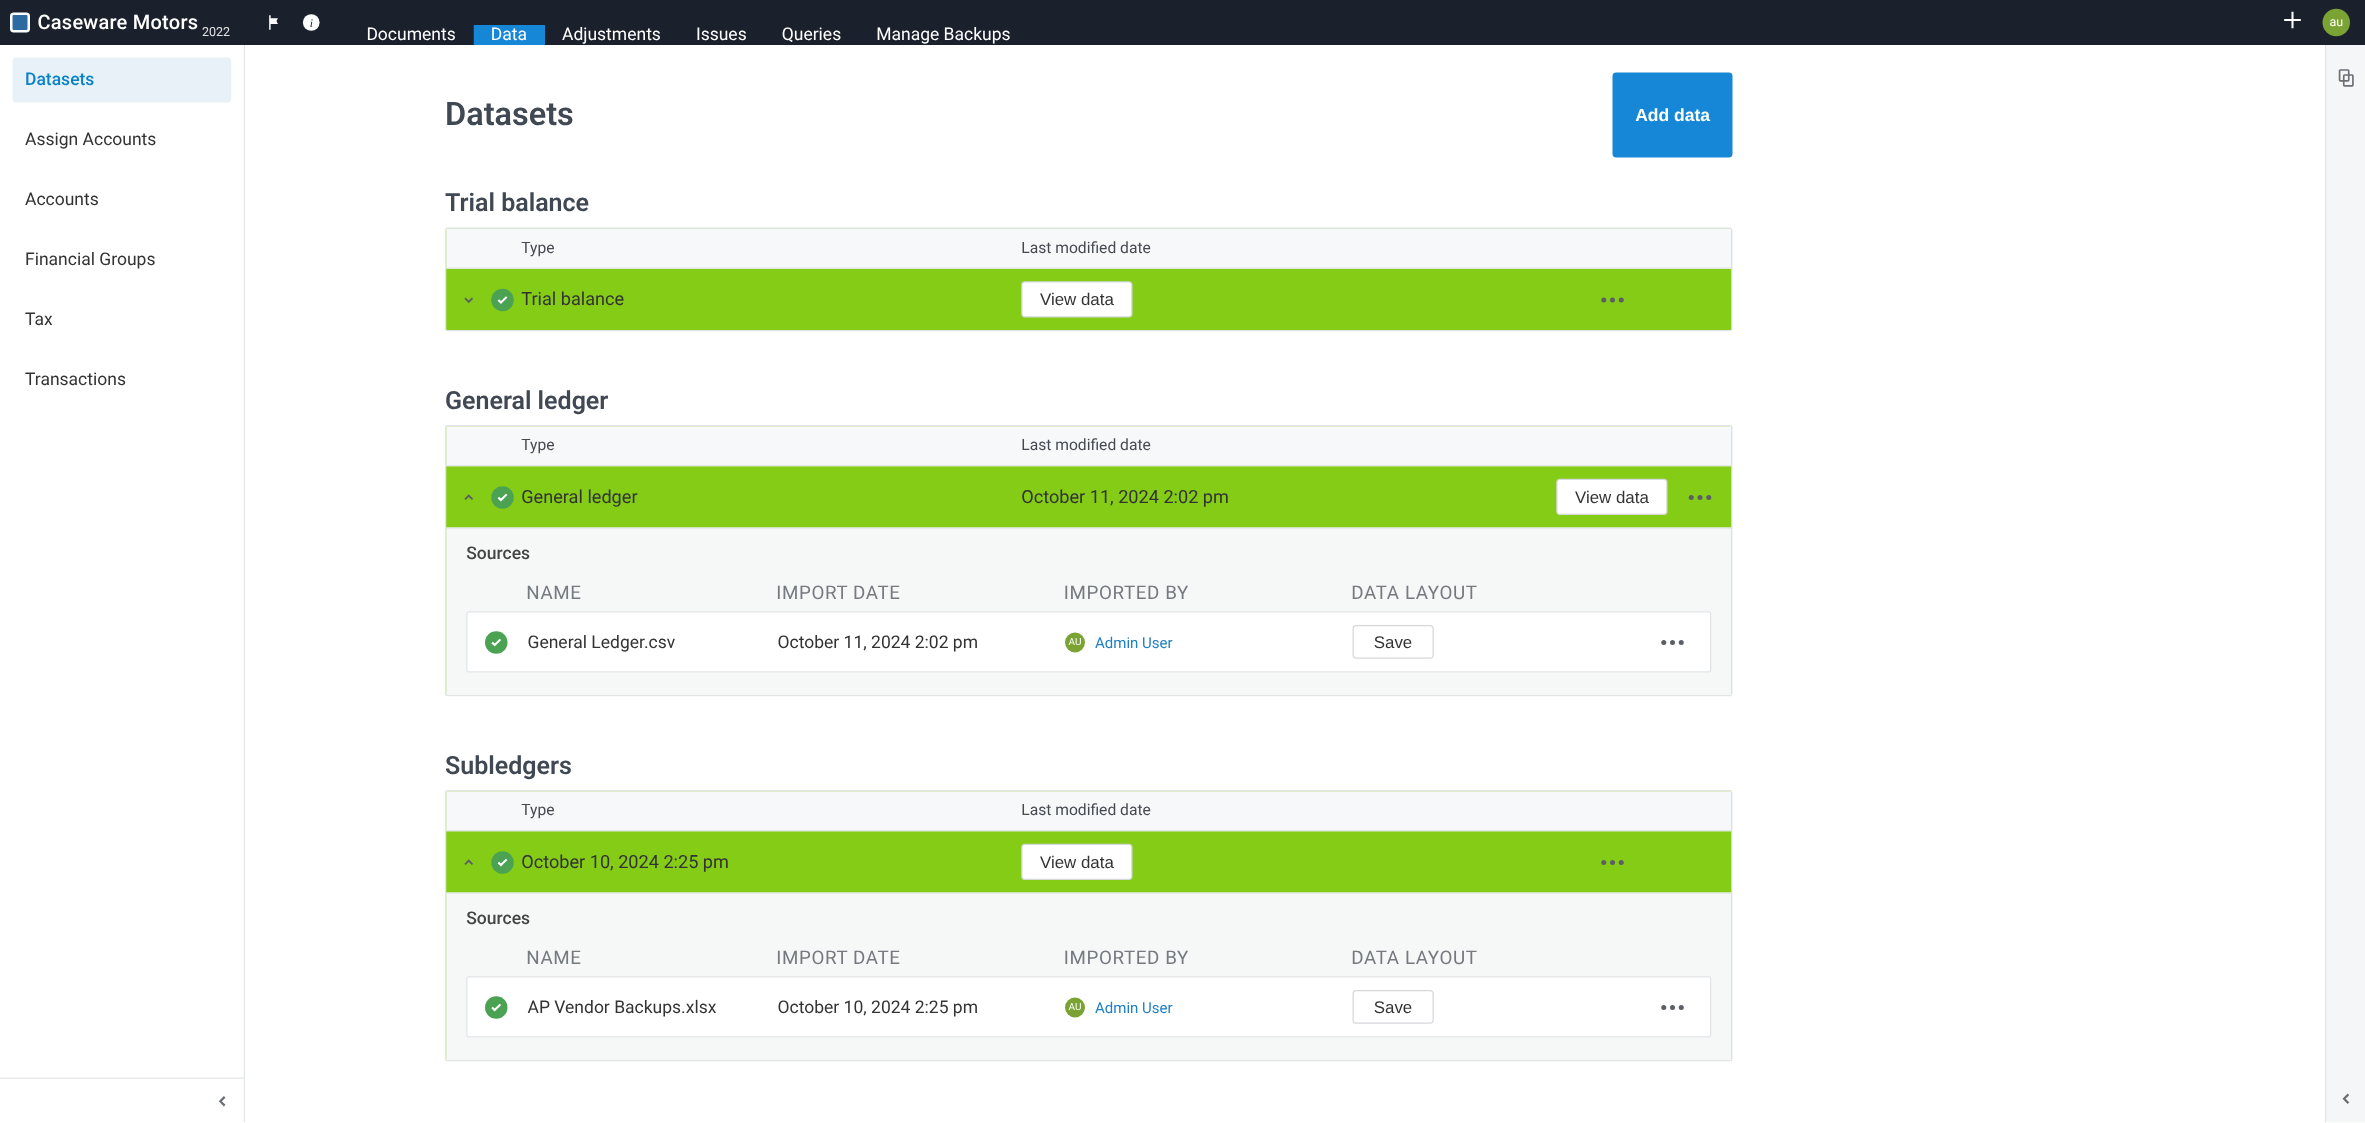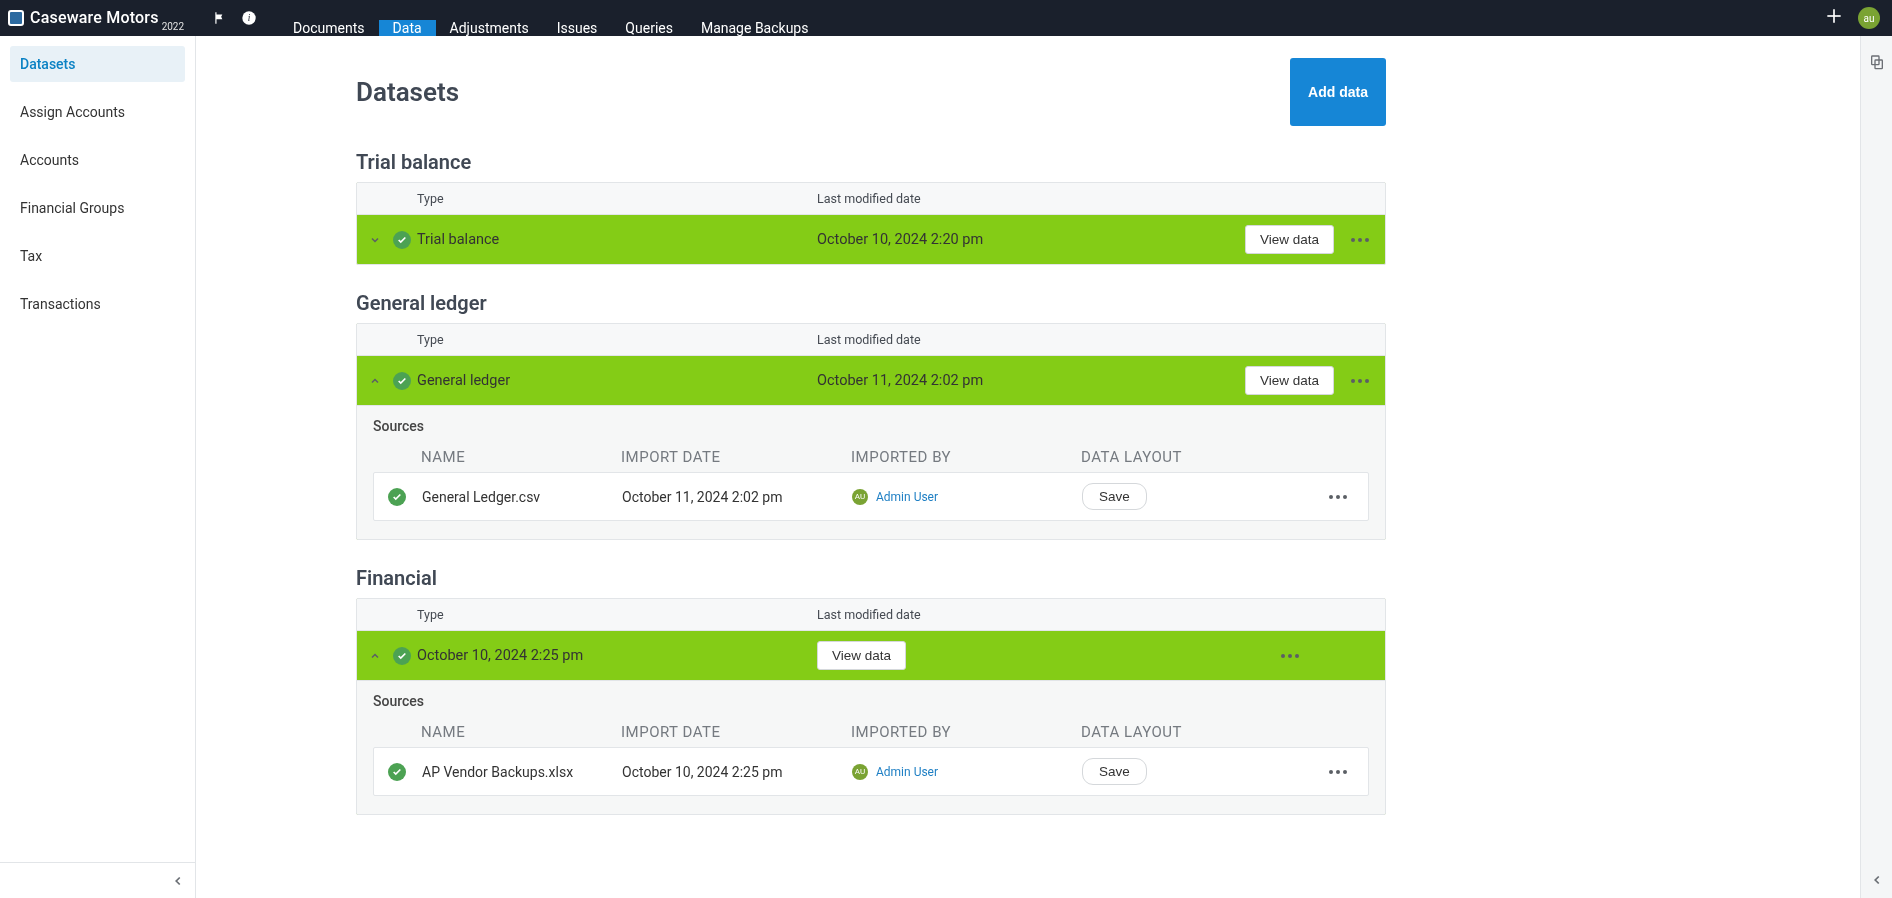--- a/index.html
+++ b/index.html
@@ -105,21 +105,21 @@
   }
   .page-header {
     display:flex; align-items:center; justify-content:space-between; margin-bottom:24px;
   }
   .page-title { font-size:26px; font-weight:600; color:var(--heading); }
   .btn-primary {
     background:var(--btn-primary); color:var(--btn-primary-text); border:none; border-radius:3px;
     padding:26px 18px; font-size:14px; font-weight:600; cursor:pointer;
   }
 
-  .section { margin-bottom:26px; }
+  .section { margin-bottom:43px; }
   .section-title { font-size:20px; font-weight:600; color:var(--heading); margin:0 0 8px 0; }
 
   .panel {
     border:1px solid var(--border); border-radius:2px; background:#84cc16;
   }
   .panel-head {
     display:grid;
     grid-template-columns: 60px 400px 1fr 200px;
     background:#f7f8f9;
     border-bottom:1px solid var(--border);
@@ -169,21 +169,21 @@
   .sources-row .src-check { padding-left:14px; }
   .sources-row .src-name { font-size:14px; color:#333; }
   .sources-row .src-date { font-size:14px; color:#333; }
   .importer { display:flex; align-items:center; gap:8px; }
   .importer .mini-avatar {
     width:16px; height:16px; border-radius:50%; background:var(--avatar-green); color:#fff;
     display:flex; align-items:center; justify-content:center; font-size:8px;
   }
   .importer .link { color:var(--link); font-size:12px; }
   .layout-cell { display:flex; align-items:center; justify-content:flex-start; }
-  .layout-cell .btn-outline { padding:5px 16px;border-radius:11px; }
+  .layout-cell .btn-outline { padding:5px 16px; }
   .sources-row .more-dots { justify-self:center; }
 
 </style>
 </head>
 <body>
 
 <div class="topbar">
   <div class="brand-wrap">
     <span class="logo-square"></span>
     <span class="brand-text">Caseware Motors</span>
@@ -262,21 +262,20 @@
                     <polyline points="6 9 12 15 18 9"></polyline>
                   </svg>
               </span>
               <span class="check-badge">
                 <svg width="10" height="10" viewBox="0 0 24 24" fill="none" stroke="#fff" stroke-width="4">
                     <polyline points="20 6 9 17 4 12"></polyline>
                   </svg>
               </span>
             </div>
             <div class="row-type">Trial balance</div>
-            <div class="row-date">October 10, 2024 2:20 pm</div>
             <div><button class="btn-outline">View data</button></div>
             <div class="more-dots">
                 <span></span>
                 <span></span>
                 <span></span>
               </div>
           </div>
         </div>
       </div>
 
@@ -342,21 +341,21 @@
                   <span></span>
                   <span></span>
                   <span></span>
                 </div>
             </div>
           </div>
         </div>
       </div>
 
       <div class="section">
-        <h2 class="section-title">Financial</h2>
+        <h2 class="section-title">Subledgers</h2>
         <div class="panel">
           <div class="panel-head">
             <div></div>
             <div class="col-type">Type</div>
             <div class="col-date">Last modified date</div>
             <div></div>
           </div>
           <div class="panel-row">
             <div class="row-left">
               <span class="chevron">

